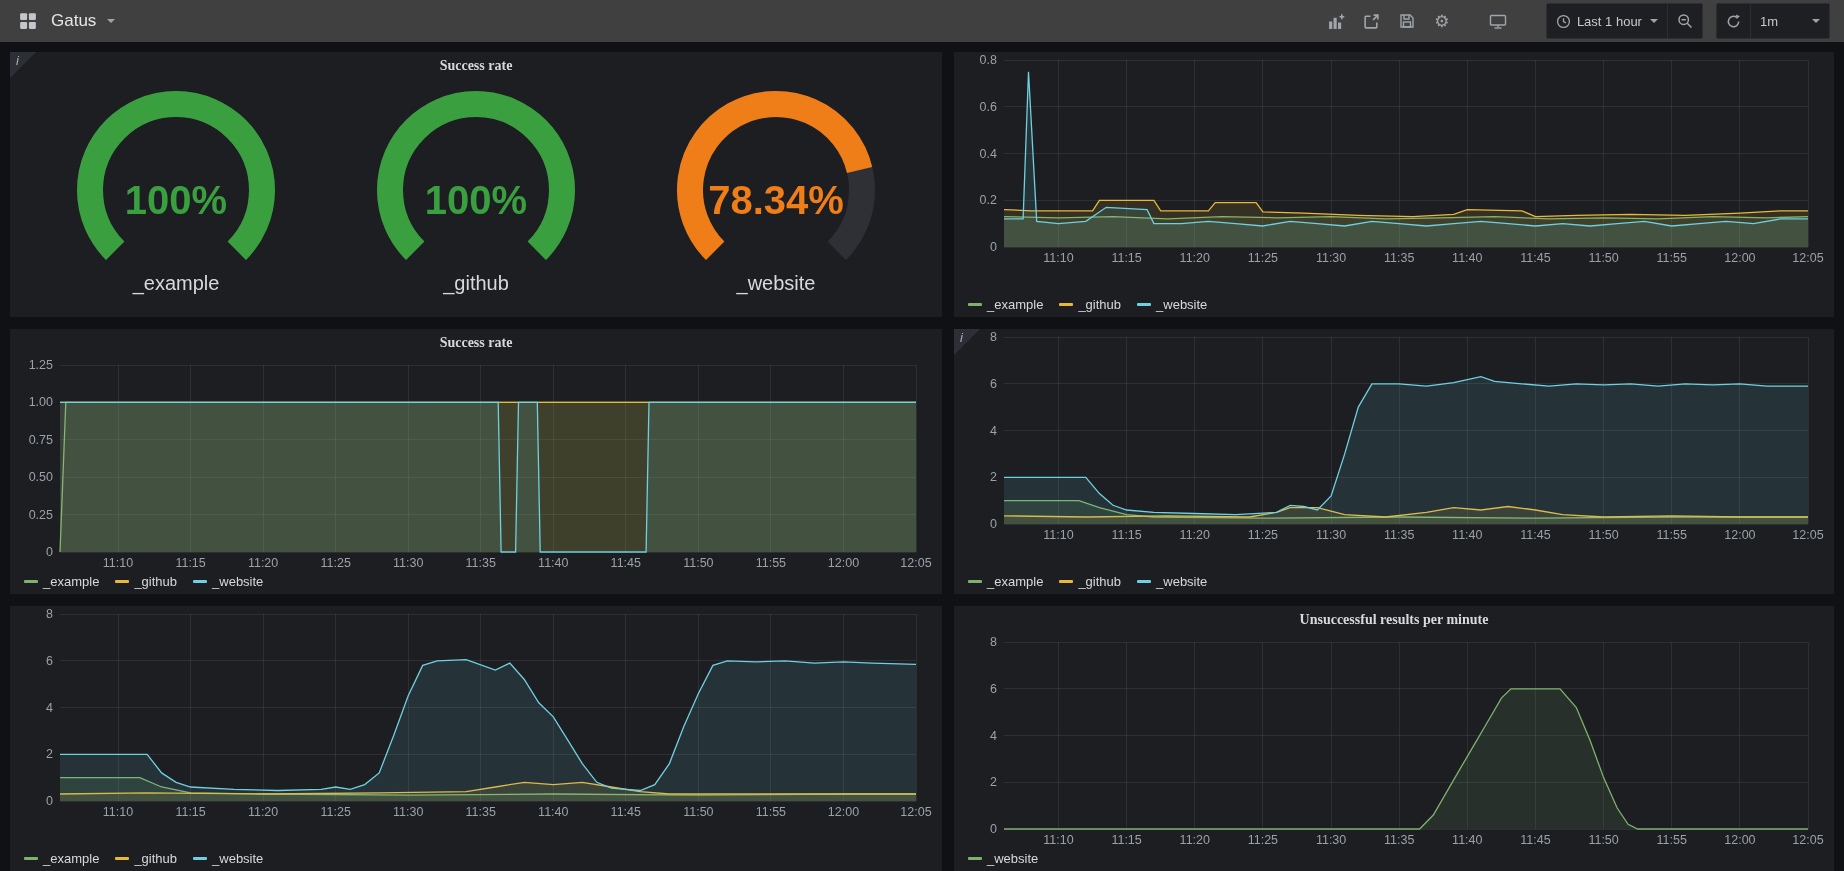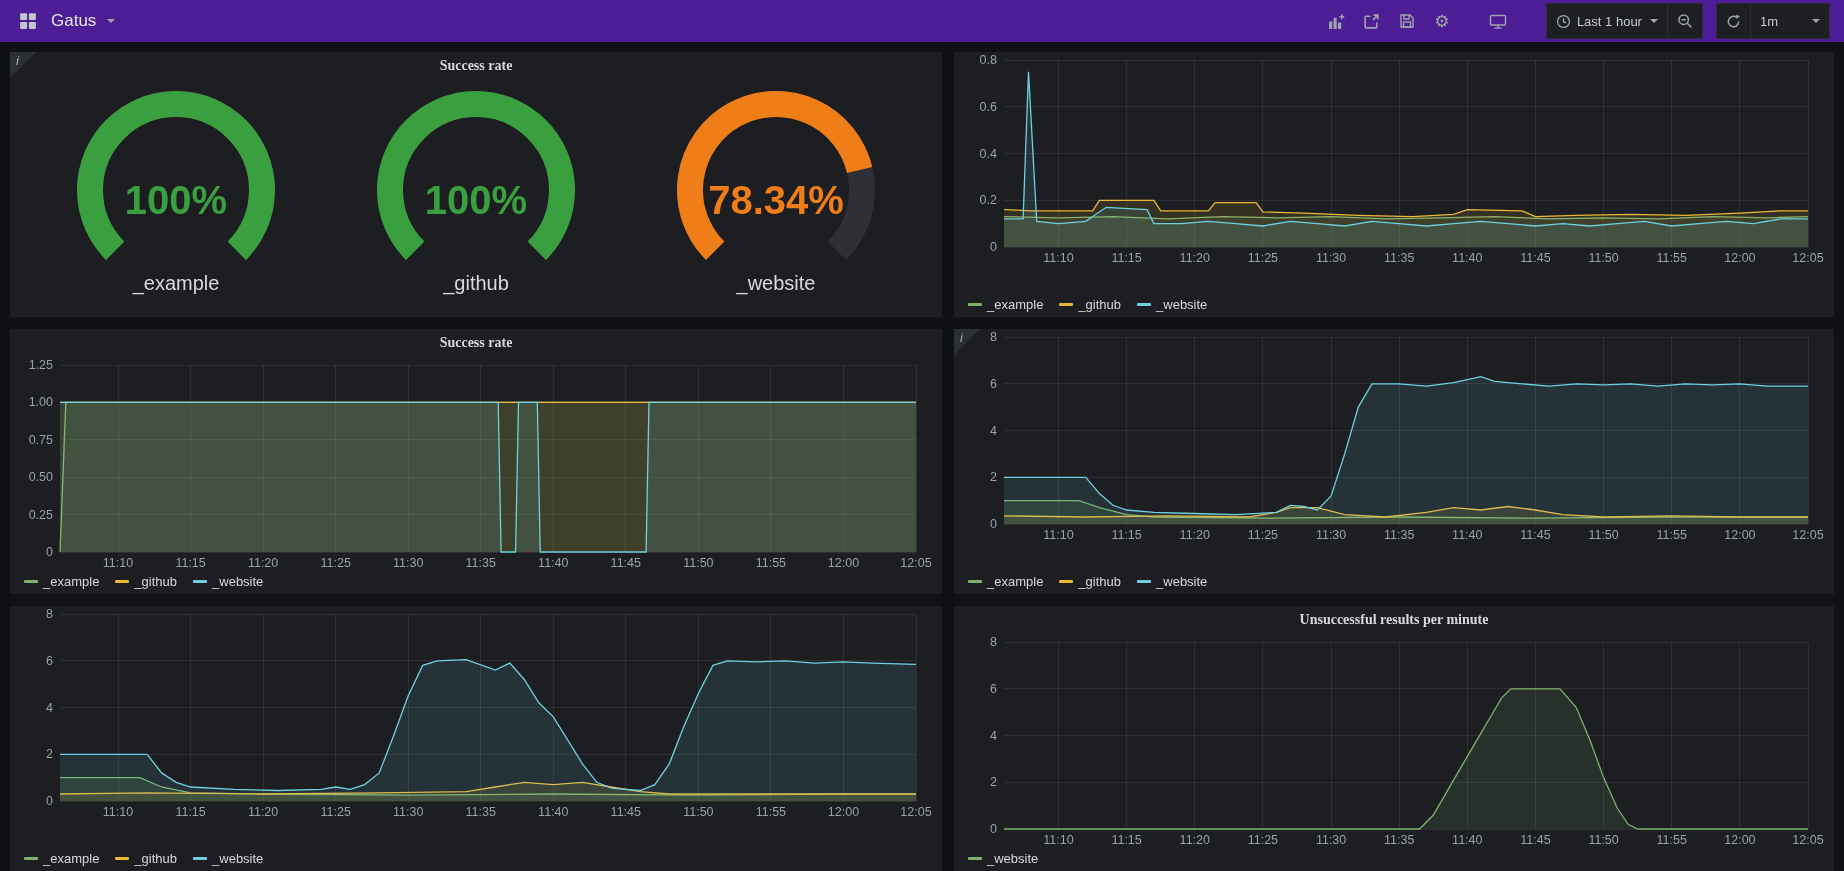--- a/index.html
+++ b/index.html
@@ -1,19 +1,19 @@
 <!DOCTYPE html>
 <html><head>
 <meta charset="utf-8">
 <style>
   * { margin:0; padding:0; box-sizing:border-box; }
   html,body { width:1844px; height:871px; overflow:hidden; background:#0f1114;
     font-family:"Liberation Sans", sans-serif; color:#d8d9da; }
   
-  .navbar { height:42px; background:#4c1d95; display:flex; align-items:center;
+  .navbar { height:42px; background:#404040; display:flex; align-items:center;
     justify-content:space-between; padding:0 14px; }
   .nav-left { display:flex; align-items:center; gap:9px; }
   .nav-title { font-size:17px; color:#e6e6e6; cursor:pointer; }
   .caret { width:0; height:0; border-left:4px solid transparent; border-right:4px solid transparent;
     border-top:4px solid #9fa5ab; display:inline-block; margin-left:2px; }
   .nav-right { display:flex; align-items:center; gap:7px; }
   .icon-btn { min-width:28px; height:26px; display:flex; align-items:center; justify-content:center;
     color:#9fa5ab; cursor:pointer; border-radius:2px; }
   .gear-glyph { font-size:17px; line-height:1; color:#9fa5ab; }
   .btn-group { display:flex; align-items:center; background:#1d1f23; border:1px solid #2b2e33;

